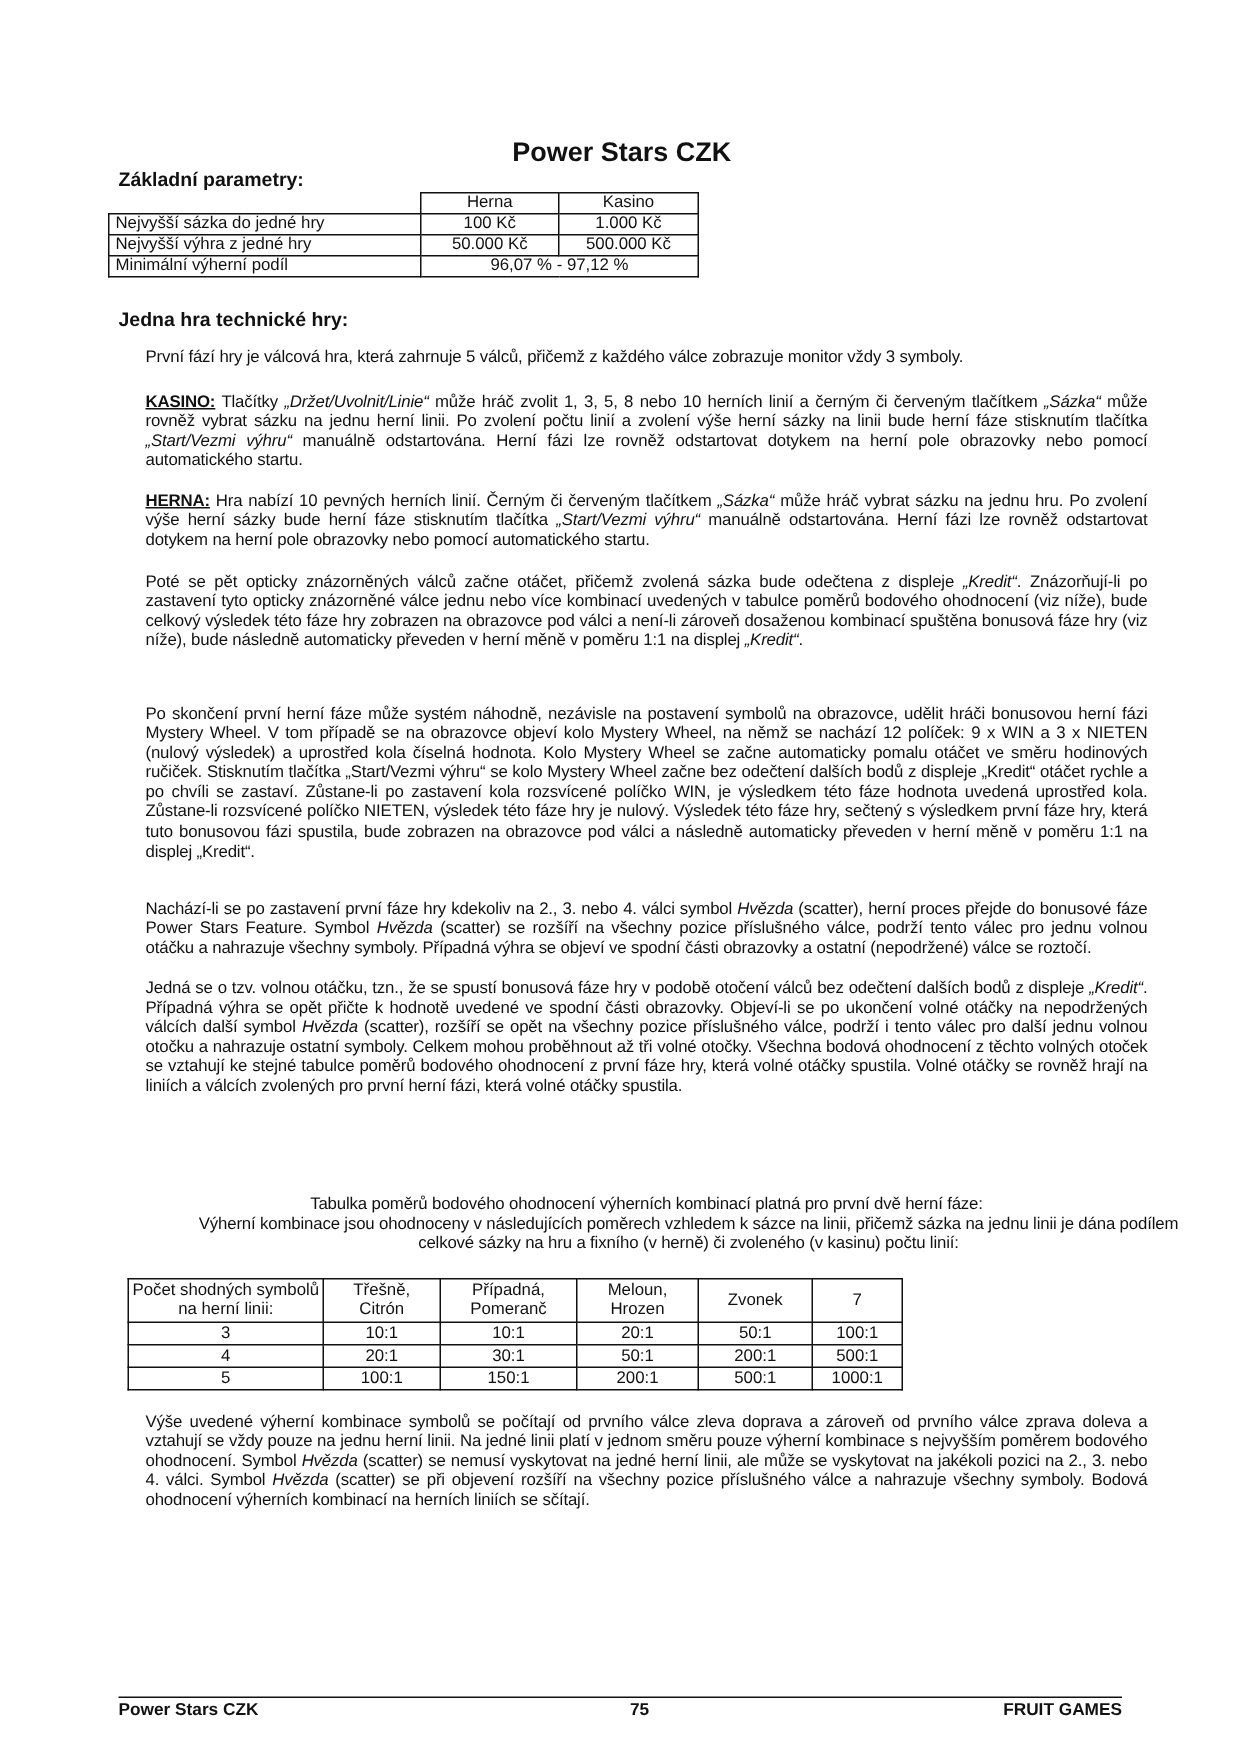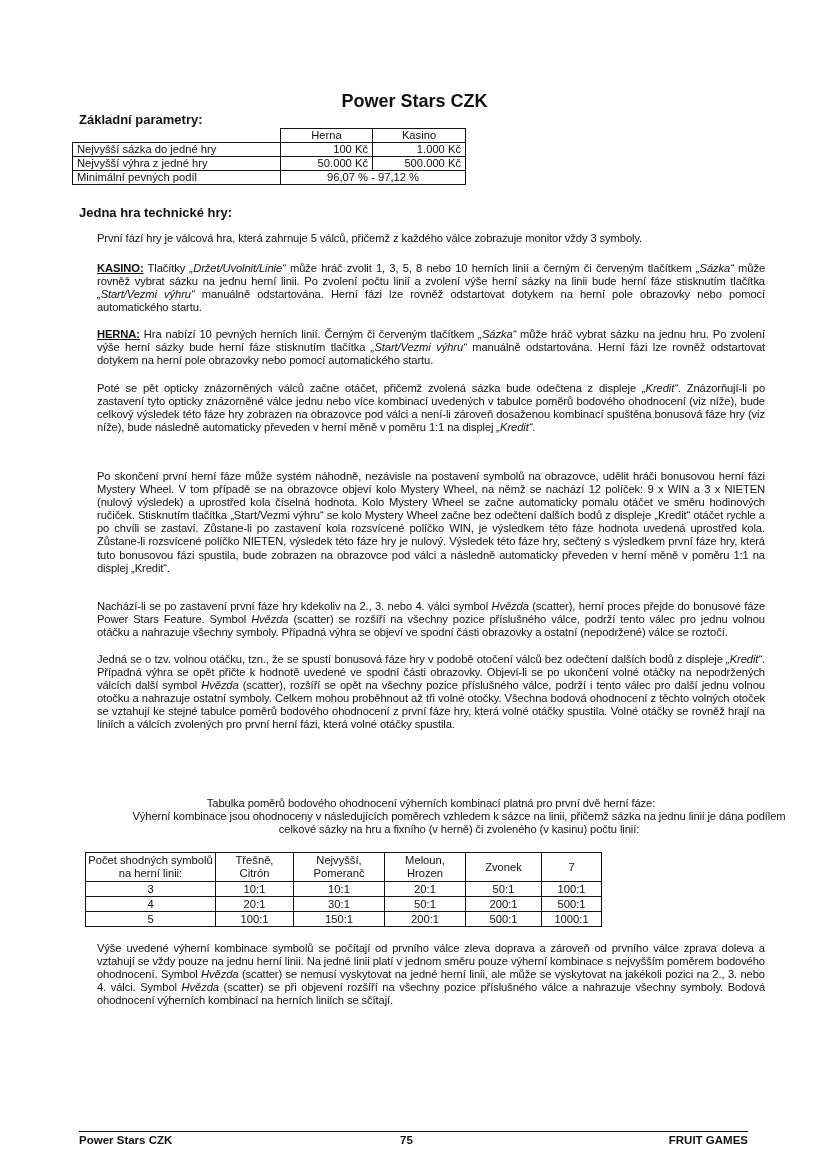--- a/index.html
+++ b/index.html
@@ -11,21 +11,21 @@
   .h2 { position: absolute; left: 79px; font-size: 13px; font-weight: bold; }
   .para { position: absolute; left: 97px; width: 668px; font-size: 11.2px; line-height: 13.1px;
           text-align: justify; letter-spacing: -0.1px; }
   .para u { font-weight: bold; }
   .para i { font-style: italic; margin-top: 12px; }
 
   table.params { position: absolute; left: 72px; top: 128px; border-collapse: collapse; font-size: 11.2px; }
   table.params td { border: 1.3px solid #111; padding: 0 4px; height: 13px; line-height: 13px; }
   table.params td.blank { border: none; }
   table.params td.lbl { width: 199px; text-align: left; }
-  table.params td.num { width: 83px; text-align: right; }
+  table.params td.num { width: 83px; text-align: center; }
   table.params td.hdr { text-align: center; }
   table.params td.c { text-align: center; }
 
   table.pay { position: absolute; left: 85px; top: 852px; border-collapse: collapse; font-size: 11.2px; }
   table.pay td { border: 1.3px solid #111; text-align: center; padding: 0 2px; line-height: 13px; }
   table.pay tr.head td { height: 28px; }
   table.pay tr.row td { height: 14px; }
 
   .footer-line { position: absolute; left: 79px; width: 669px; top: 1131px; border-top: 1.3px solid #111; }
   .footer { position: absolute; top: 1134px; font-size: 11.5px; font-weight: bold; }
@@ -50,21 +50,21 @@
       <td class="lbl">Nejvyšší sázka do jedné hry</td>
       <td class="num">100 Kč</td>
       <td class="num">1.000 Kč</td>
     </tr>
     <tr>
       <td class="lbl">Nejvyšší výhra z jedné hry</td>
       <td class="num">50.000 Kč</td>
       <td class="num">500.000 Kč</td>
     </tr>
     <tr>
-      <td class="lbl">Minimální pevných podíl</td>
+      <td class="lbl">Minimální výherní podíl</td>
       <td class="c" colspan="2">96,07 % - 97,12 %</td>
     </tr>
   </tbody>
     </table>
 
   <div class="h2" style="top:205px;">Jedna hra technické hry:</div>
 
   <div class="para" style="top:232px;">První fází hry je válcová hra, která zahrnuje 5 válců, přičemž z každého válce zobrazuje monitor vždy 3 symboly.</div>
 
   <div class="para" style="top:262px;"><u>KASINO:</u><span> Tlačítky </span><i>„Držet/Uvolnit/Linie“</i><span> může hráč zvolit 1, 3, 5, 8 nebo 10 herních linií a černým či červeným tlačítkem </span><i>„Sázka“</i><span> může rovněž vybrat sázku na jednu herní linii. Po zvolení počtu linií a zvolení výše herní sázky na linii bude herní fáze stisknutím tlačítka </span><i>„Start/Vezmi výhru“</i><span> manuálně odstartována. Herní fázi lze rovněž odstartovat dotykem na herní pole obrazovky nebo pomocí automatického startu.</span></div>
@@ -90,21 +90,21 @@
         <tr class="head">
       <td style="width:125px">
             <div>Počet shodných symbolů</div>
             <div>na herní linii:</div>
           </td>
       <td style="width:73px">
             <div>Třešně,</div>
             <div>Citrón</div>
           </td>
       <td style="width:86px">
-            <div>Nejvyšší,</div>
+            <div>Případná,</div>
             <div>Pomeranč</div>
           </td>
       <td style="width:76px">
             <div>Meloun,</div>
             <div>Hrozen</div>
           </td>
       <td style="width:71px">Zvonek</td>
       <td style="width:55px">7</td>
     </tr>
     <tr class="row">
@@ -131,15 +131,15 @@
       <td>500:1</td>
       <td>1000:1</td>
     </tr>
   </tbody>
     </table>
 
   <div class="para" style="top:942px;"><span>Výše uvedené výherní kombinace symbolů se počítají od prvního válce zleva doprava a zároveň od prvního válce zprava doleva a vztahují se vždy pouze na jednu herní linii. Na jedné linii platí v jednom směru pouze výherní kombinace s nejvyšším poměrem bodového ohodnocení. Symbol </span><i>Hvězda</i><span> (scatter) se nemusí vyskytovat na jedné herní linii, ale může se vyskytovat na jakékoli pozici na 2., 3. nebo 4. válci. Symbol </span><i>Hvězda</i><span> (scatter) se při objevení rozšíří na všechny pozice příslušného válce a nahrazuje všechny symboly. Bodová ohodnocení výherních kombinací na herních liniích se sčítají.</span></div>
 
   <div class="footer-line"></div>
   <div class="footer" style="left:79px;">Power Stars CZK</div>
-  <div class="footer" style="left:400px;">75</div>
+  <div class="footer" style="left:420px;">75</div>
   <div class="footer" style="right:79px;">FRUIT GAMES</div>
 </div>
 
 </body></html>

